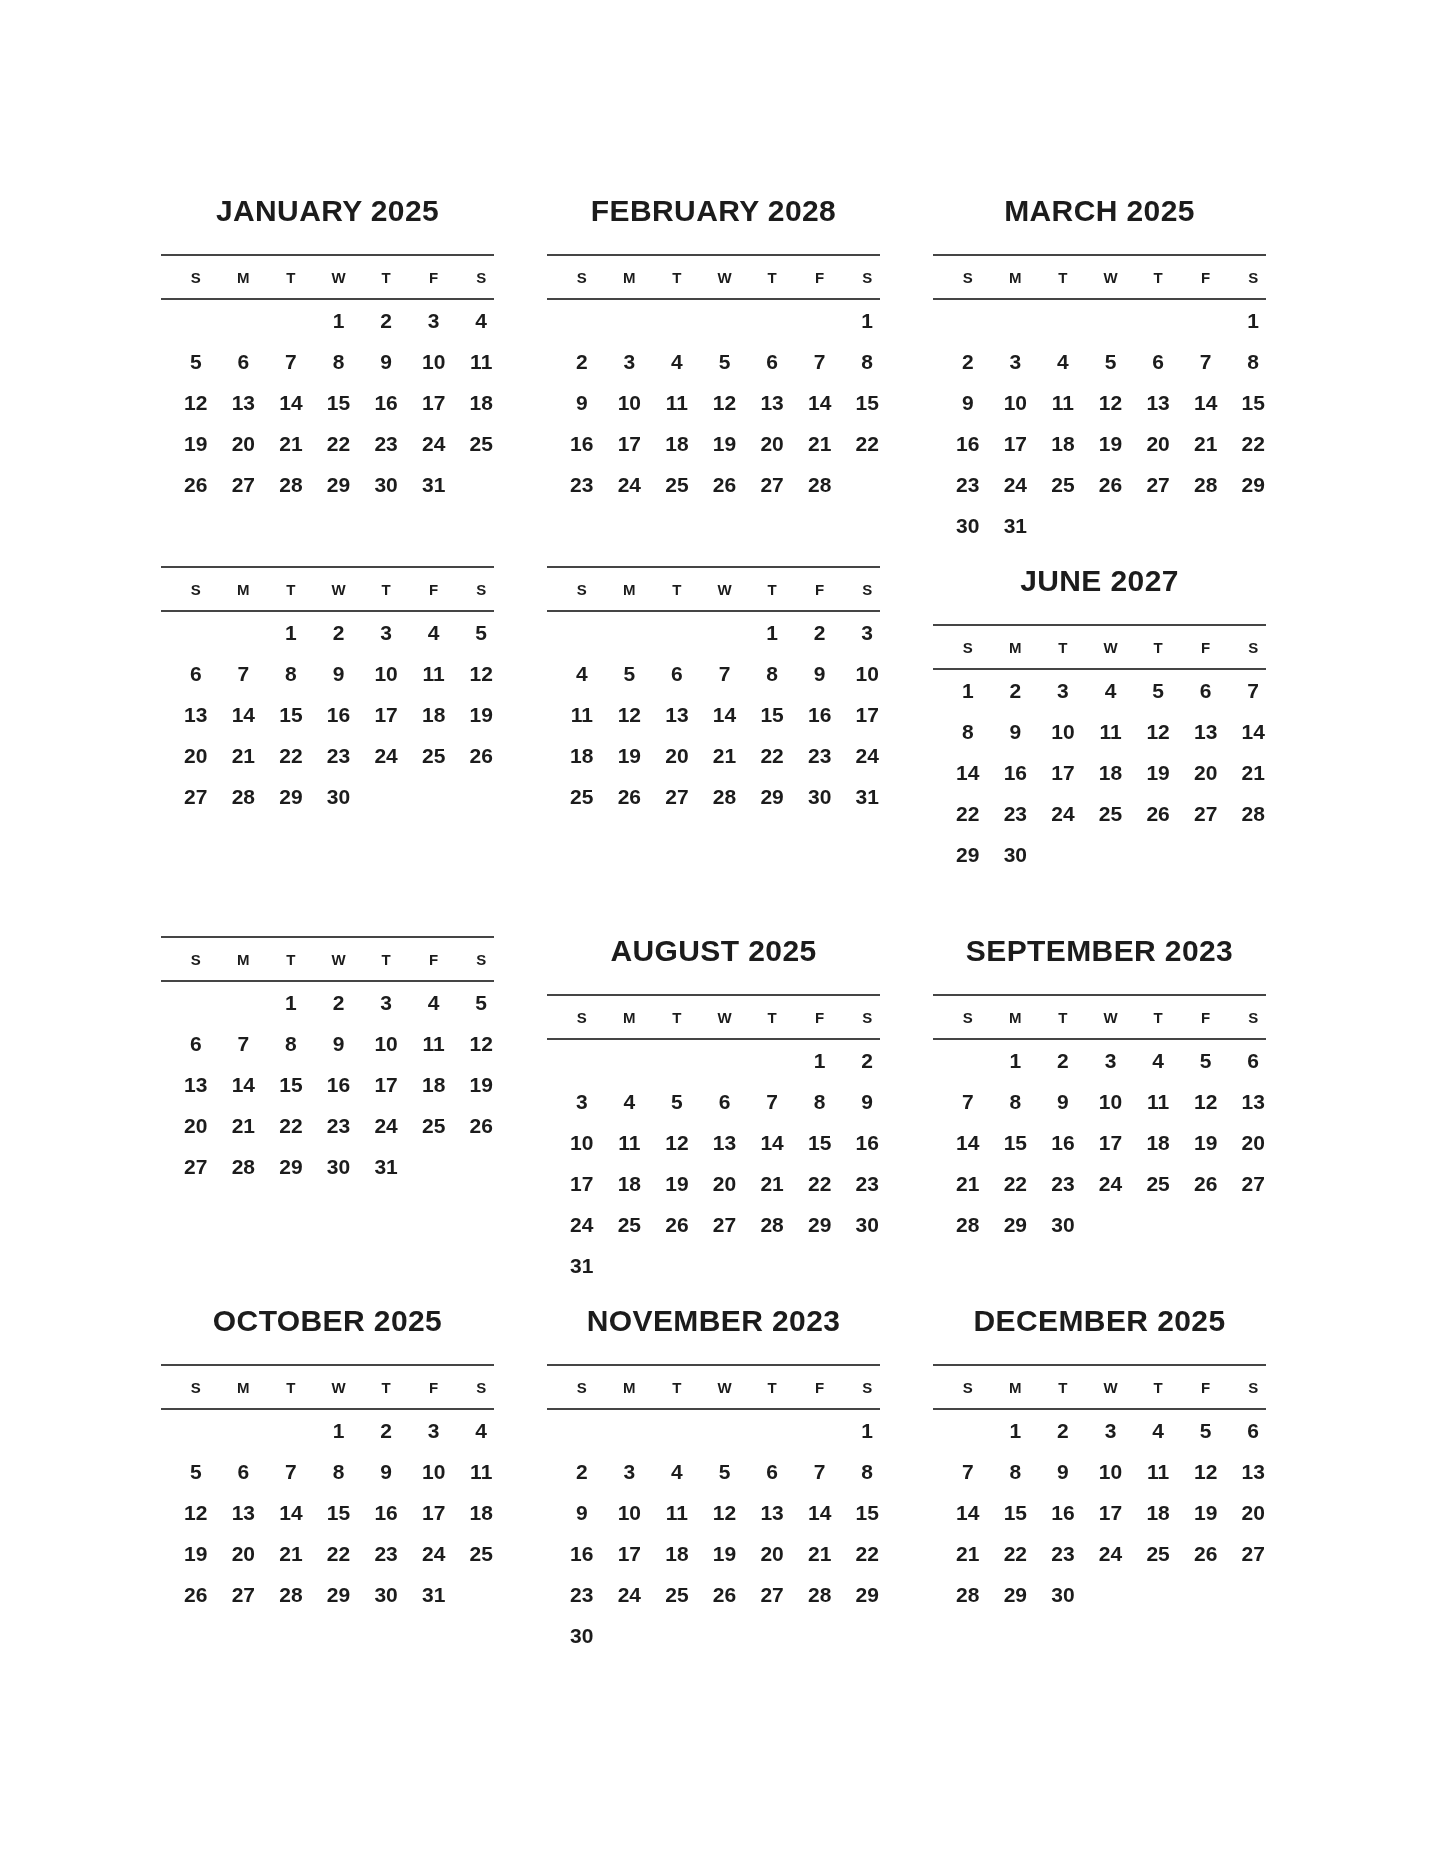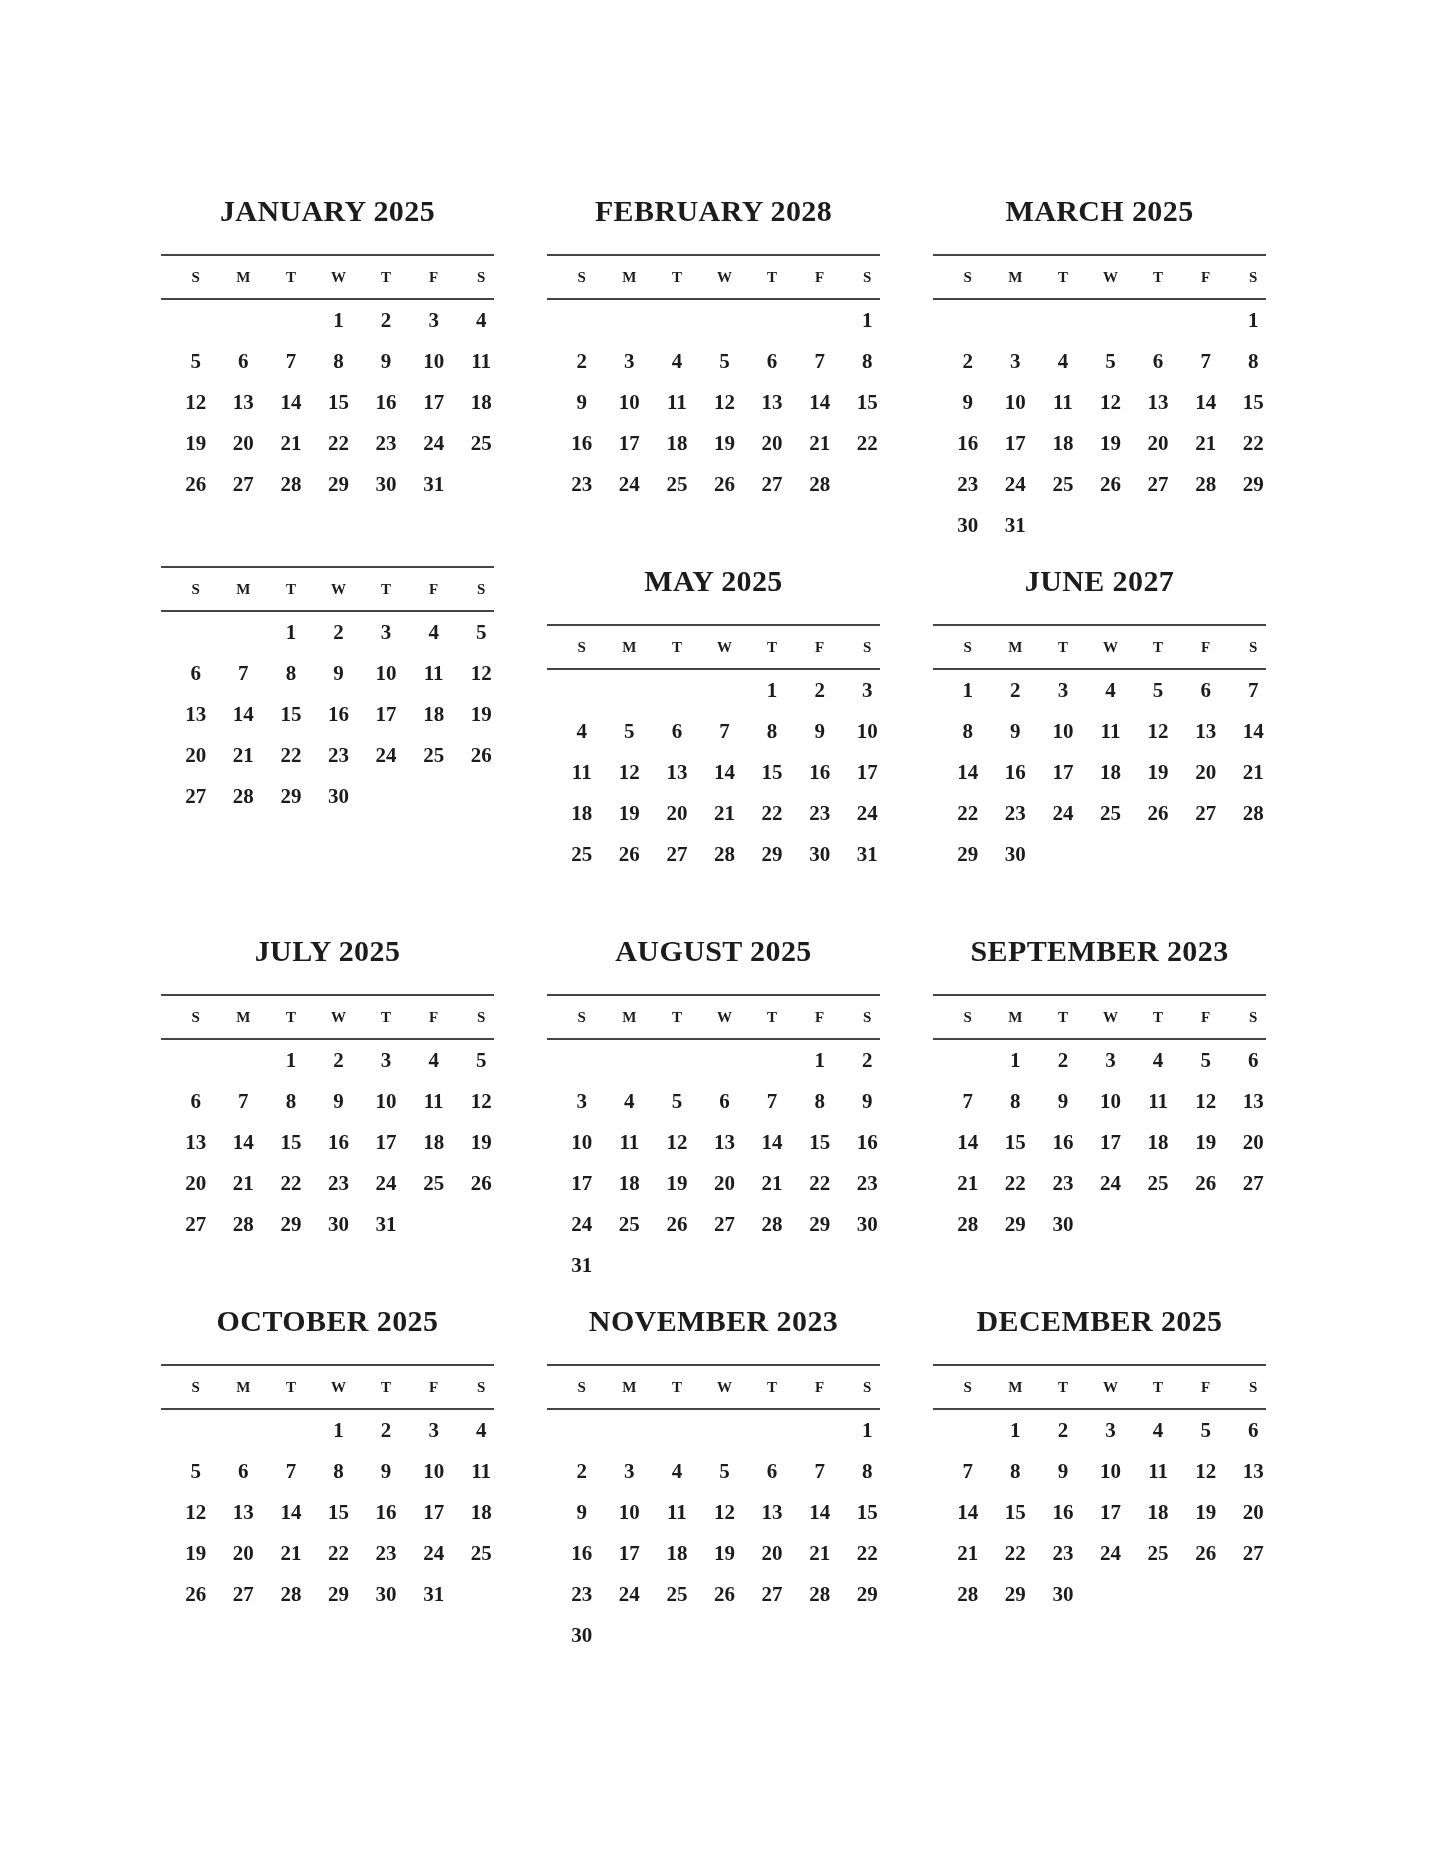--- a/index.html
+++ b/index.html
@@ -17,21 +17,21 @@
   }
   .months-grid {
     position: absolute;
     left: 161px;
     top: 176px;
     display: grid;
     grid-template-columns: repeat(3, 333px);
     column-gap: 53px;
     grid-auto-rows: 370px;
   }
-  .month { width: 333px; font-family: Liberation Serif, serif; }
+  .month { width: 333px; }
   .month-title {
     margin: 12px 0 0 0;
     height: 46px;
     display: flex;
     align-items: center;
     justify-content: center;
     font-size: 30px;
     font-weight: 700;
     letter-spacing: 0.4px;
     color: var(--ink, #1c1c1c);
@@ -335,21 +335,20 @@
               <span class="day">30</span>
               <span class="day"></span>
               <span class="day"></span>
               <span class="day"></span>
             </div>
           </div>
     </div>
   </section>
 
   <section class="month">
-    <h2 class="month-title">MAY 2025</h2>
     <div class="month-table">
       <div class="rule rule-top"></div>
       <div class="dow-row">
             <span class="dow">S</span>
             <span class="dow">M</span>
             <span class="dow">T</span>
             <span class="dow">W</span>
             <span class="dow">T</span>
             <span class="dow">F</span>
             <span class="dow">S</span>
@@ -463,21 +462,20 @@
               <span class="day"></span>
               <span class="day"></span>
               <span class="day"></span>
               <span class="day"></span>
             </div>
           </div>
     </div>
   </section>
 
   <section class="month">
-    <h2 class="month-title">JULY 2025</h2>
     <div class="month-table">
       <div class="rule rule-top"></div>
       <div class="dow-row">
             <span class="dow">S</span>
             <span class="dow">M</span>
             <span class="dow">T</span>
             <span class="dow">W</span>
             <span class="dow">T</span>
             <span class="dow">F</span>
             <span class="dow">S</span>

